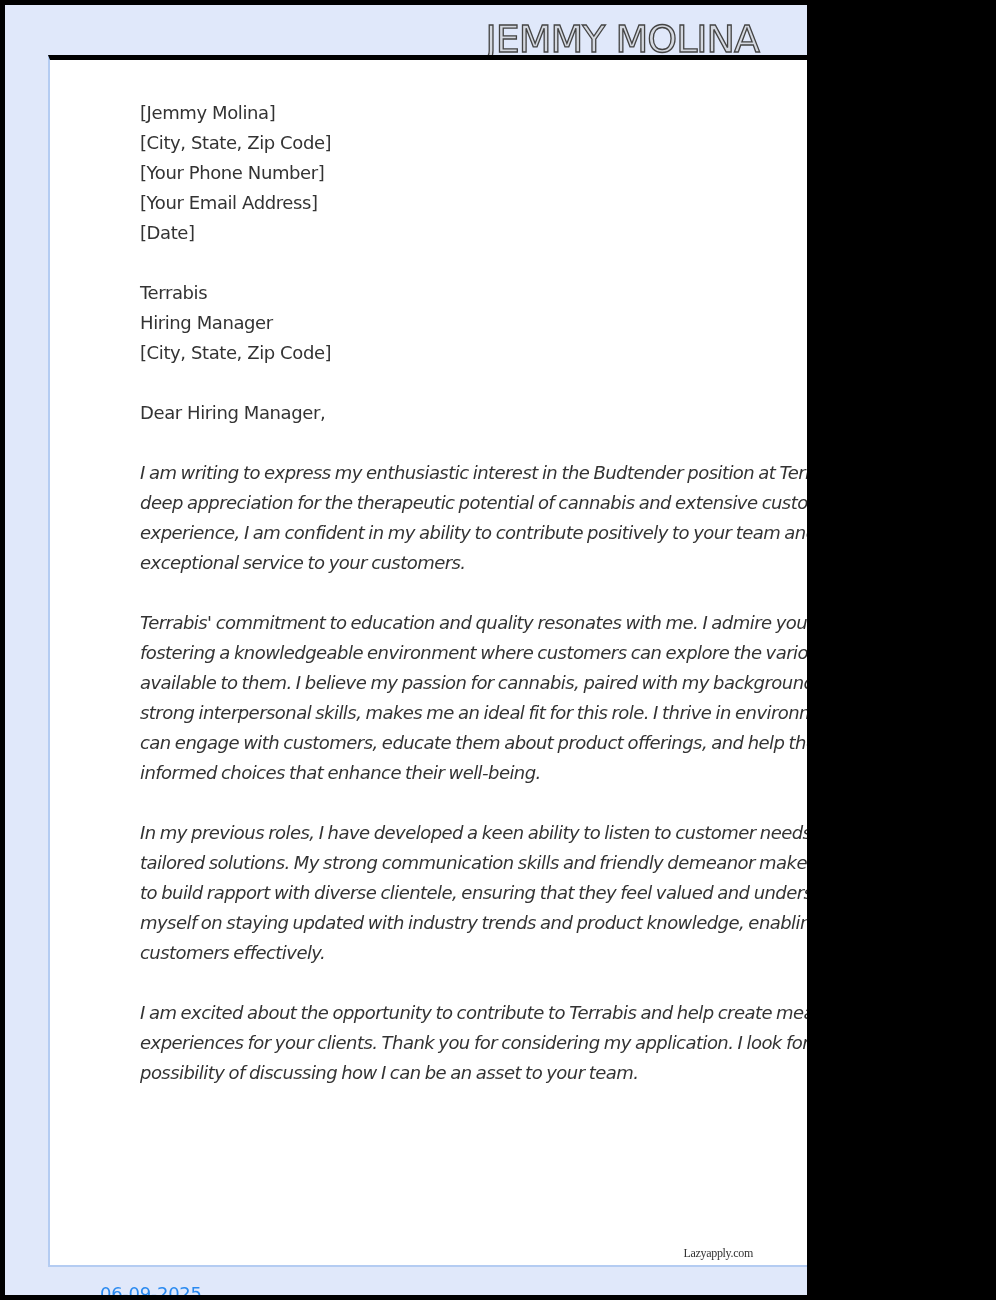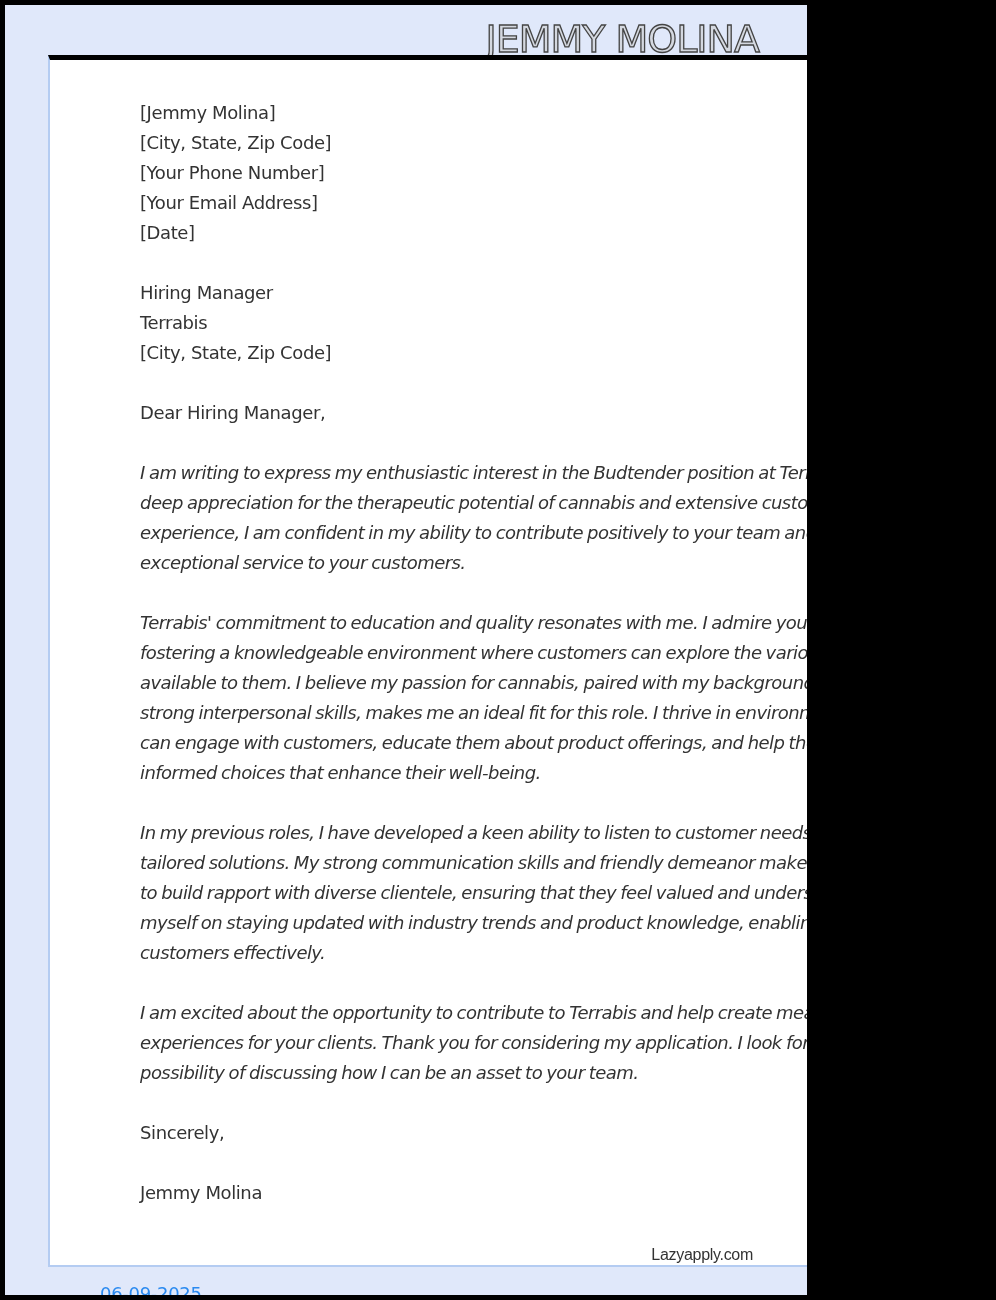--- a/index.html
+++ b/index.html
@@ -86,22 +86,22 @@
       font-size: 18px;
       line-height: 30px;
       color: #2A8AF0;
       letter-spacing: -0.3px;
       text-decoration: none;
     }
     .watermark {
       position: absolute;
       right: 54px;
       top: 1241px;
-      font-family: Liberation Sans, sans-serif;
-      font-size: 16px;
+      font-family: Liberation Serif, serif;
+      font-size: 12px;
       color: #333;
       letter-spacing: -0.3px;
     }
   </style>
 </head>
 <body>
 
 <div class="frame">
 
   <div class="header-name">JEMMY MOLINA</div>
@@ -112,22 +112,22 @@
 
     <div class="block">
       <span class="line">[Jemmy Molina]</span>
       <span class="line">[City, State, Zip Code]</span>
       <span class="line">[Your Phone Number]</span>
       <span class="line">[Your Email Address]</span>
       <span class="line">[Date]</span>
     </div>
 
     <div class="block">
+      <span class="line">Terrabis</span>
       <span class="line">Hiring Manager</span>
-      <span class="line">Terrabis</span>
       <span class="line">[City, State, Zip Code]</span>
     </div>
 
     <div class="block">
       <span class="line">Dear Hiring Manager,</span>
     </div>
 
     <div class="block">
       <span class="para">I am writing to express my enthusiastic interest in the Budtender position at Terrabis. With a deep appreciation for the therapeutic potential of cannabis and extensive customer service experience, I am confident in my ability to contribute positively to your team and provide exceptional service to your customers.</span>
     </div>
@@ -137,24 +137,20 @@
     </div>
 
     <div class="block">
       <span class="para">In my previous roles, I have developed a keen ability to listen to customer needs and provide tailored solutions. My strong communication skills and friendly demeanor make it easy for me to build rapport with diverse clientele, ensuring that they feel valued and understood. I pride myself on staying updated with industry trends and product knowledge, enabling me to guide customers effectively.</span>
     </div>
 
     <div class="block">
       <span class="para">I am excited about the opportunity to contribute to Terrabis and help create meaningful experiences for your clients. Thank you for considering my application. I look forward to the possibility of discussing how I can be an asset to your team.</span>
     </div>
 
-    <div>
-      <span class="line">Sincerely,</span>
-      <span class="line signature-name">Jemmy Molina</span>
-    </div>
 
   </div>
 
   <div class="watermark">Lazyapply.com</div>
 
   <a class="date-link">06-09-2025</a>
 
 </div>
 
 </body></html>

